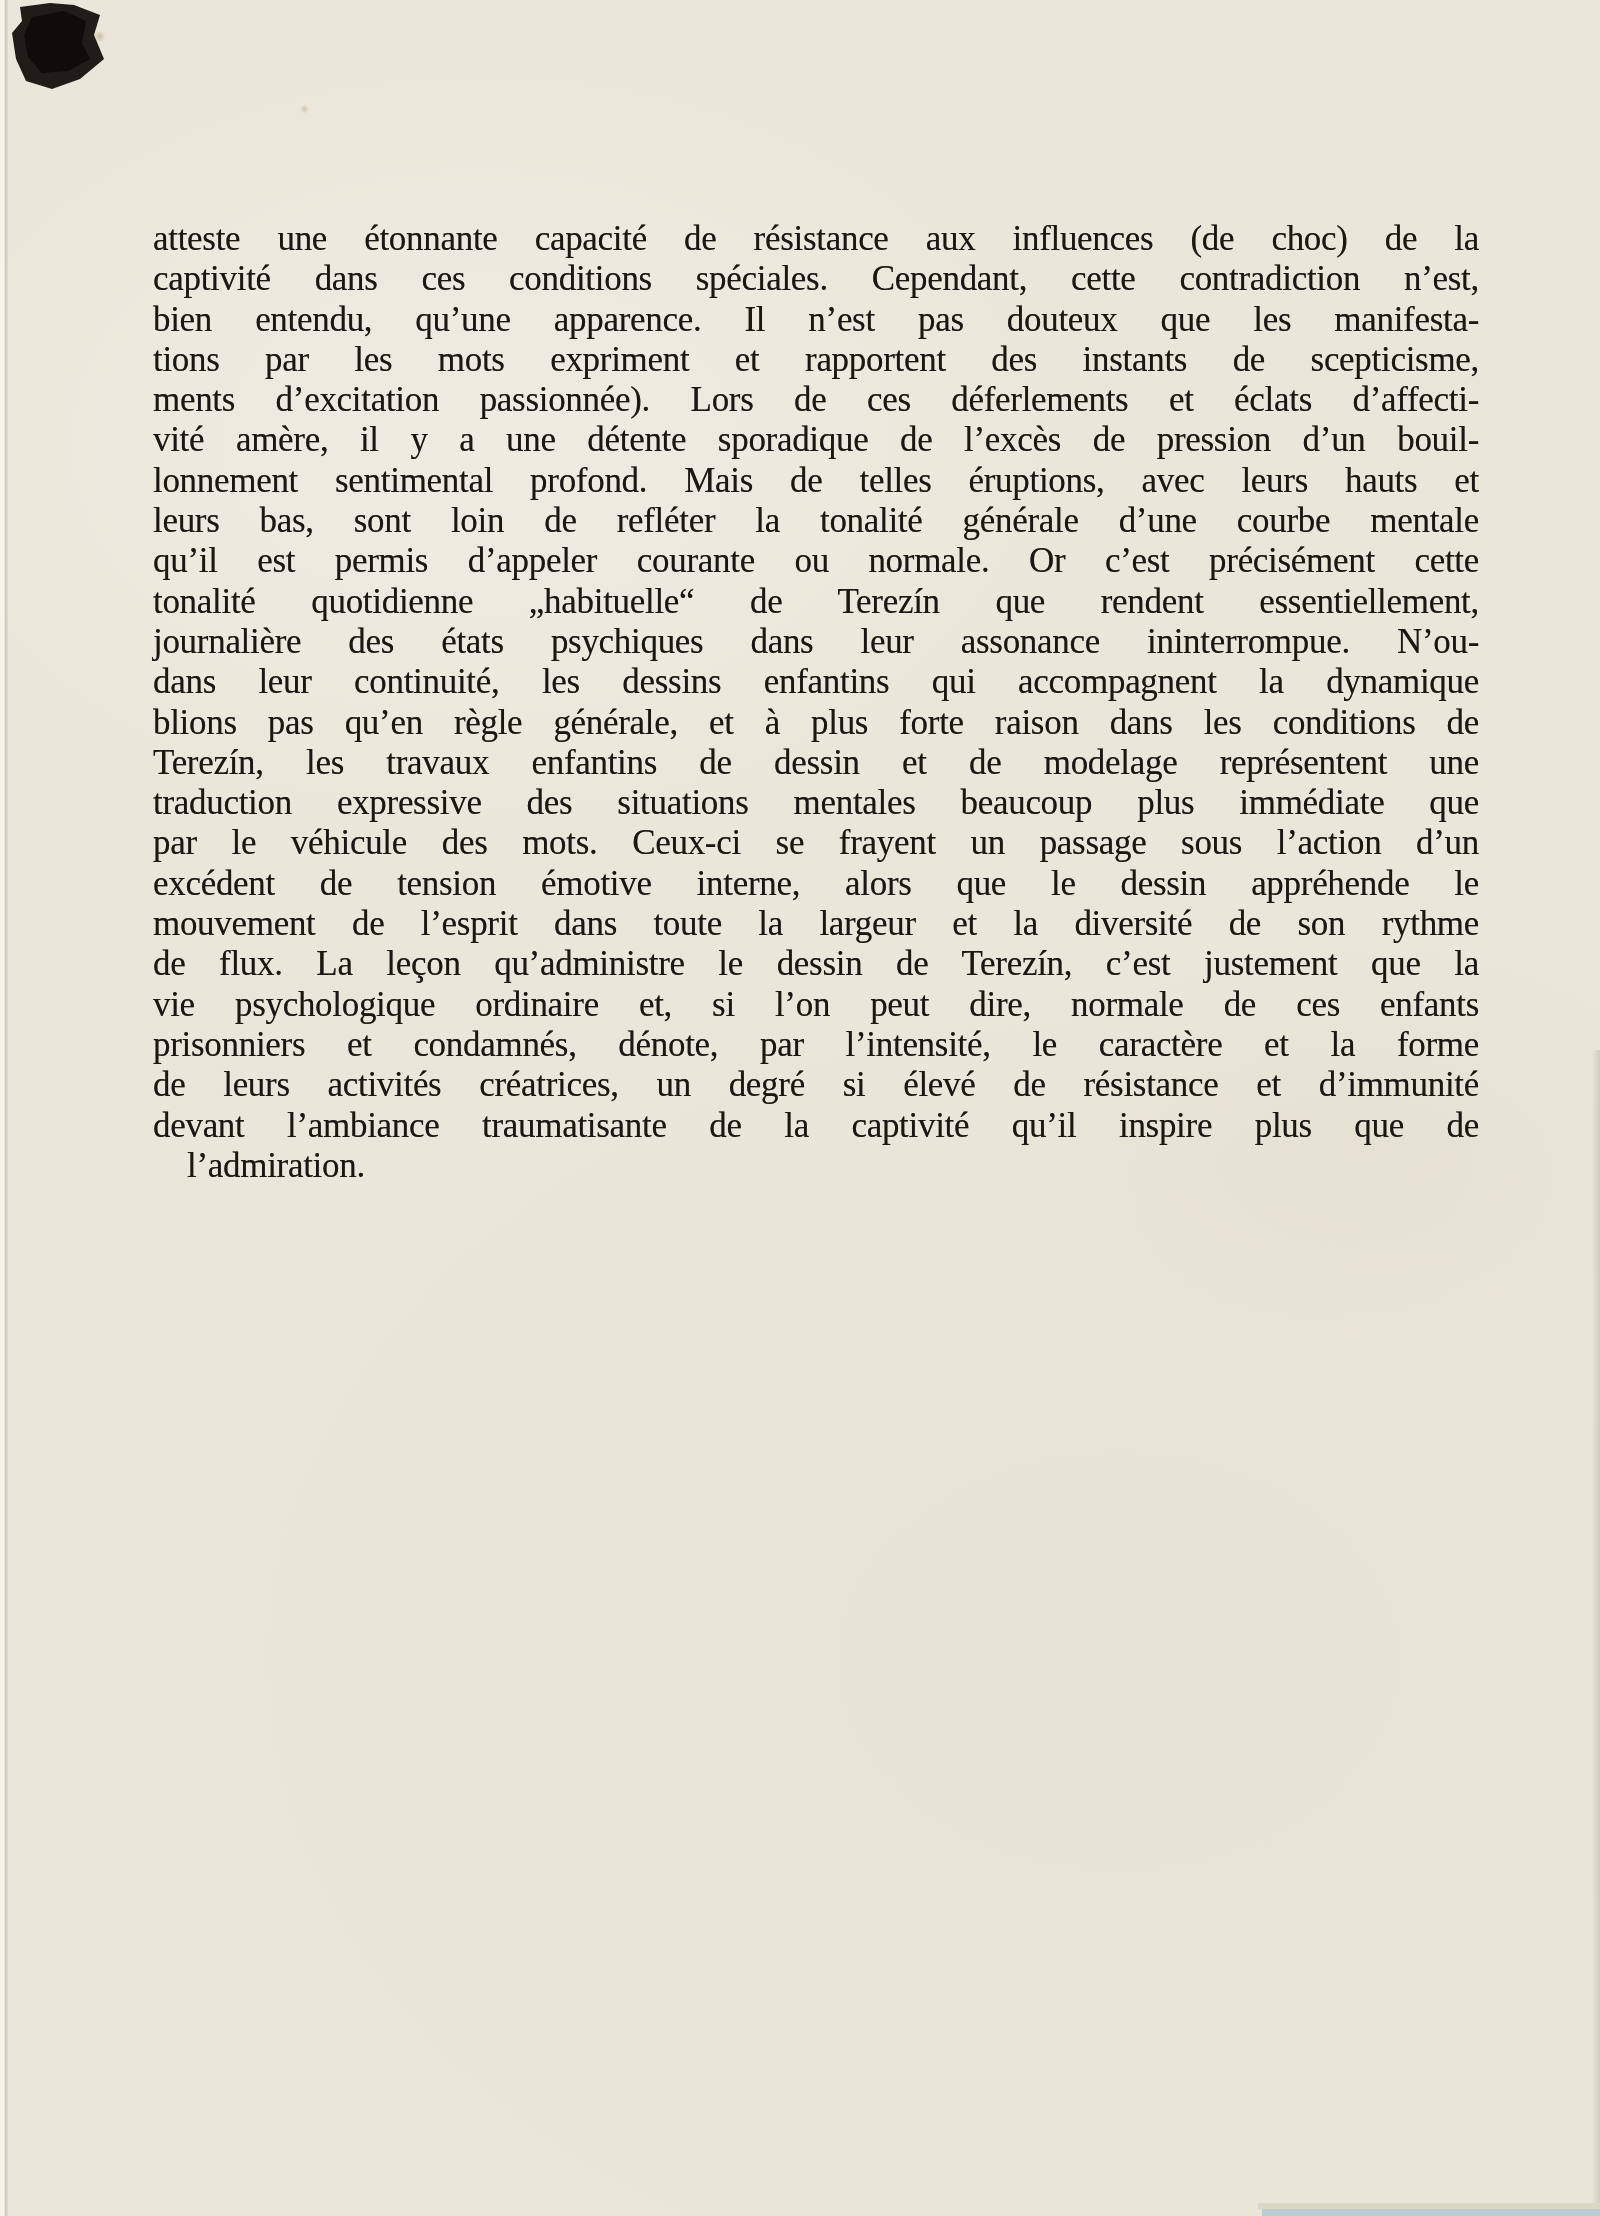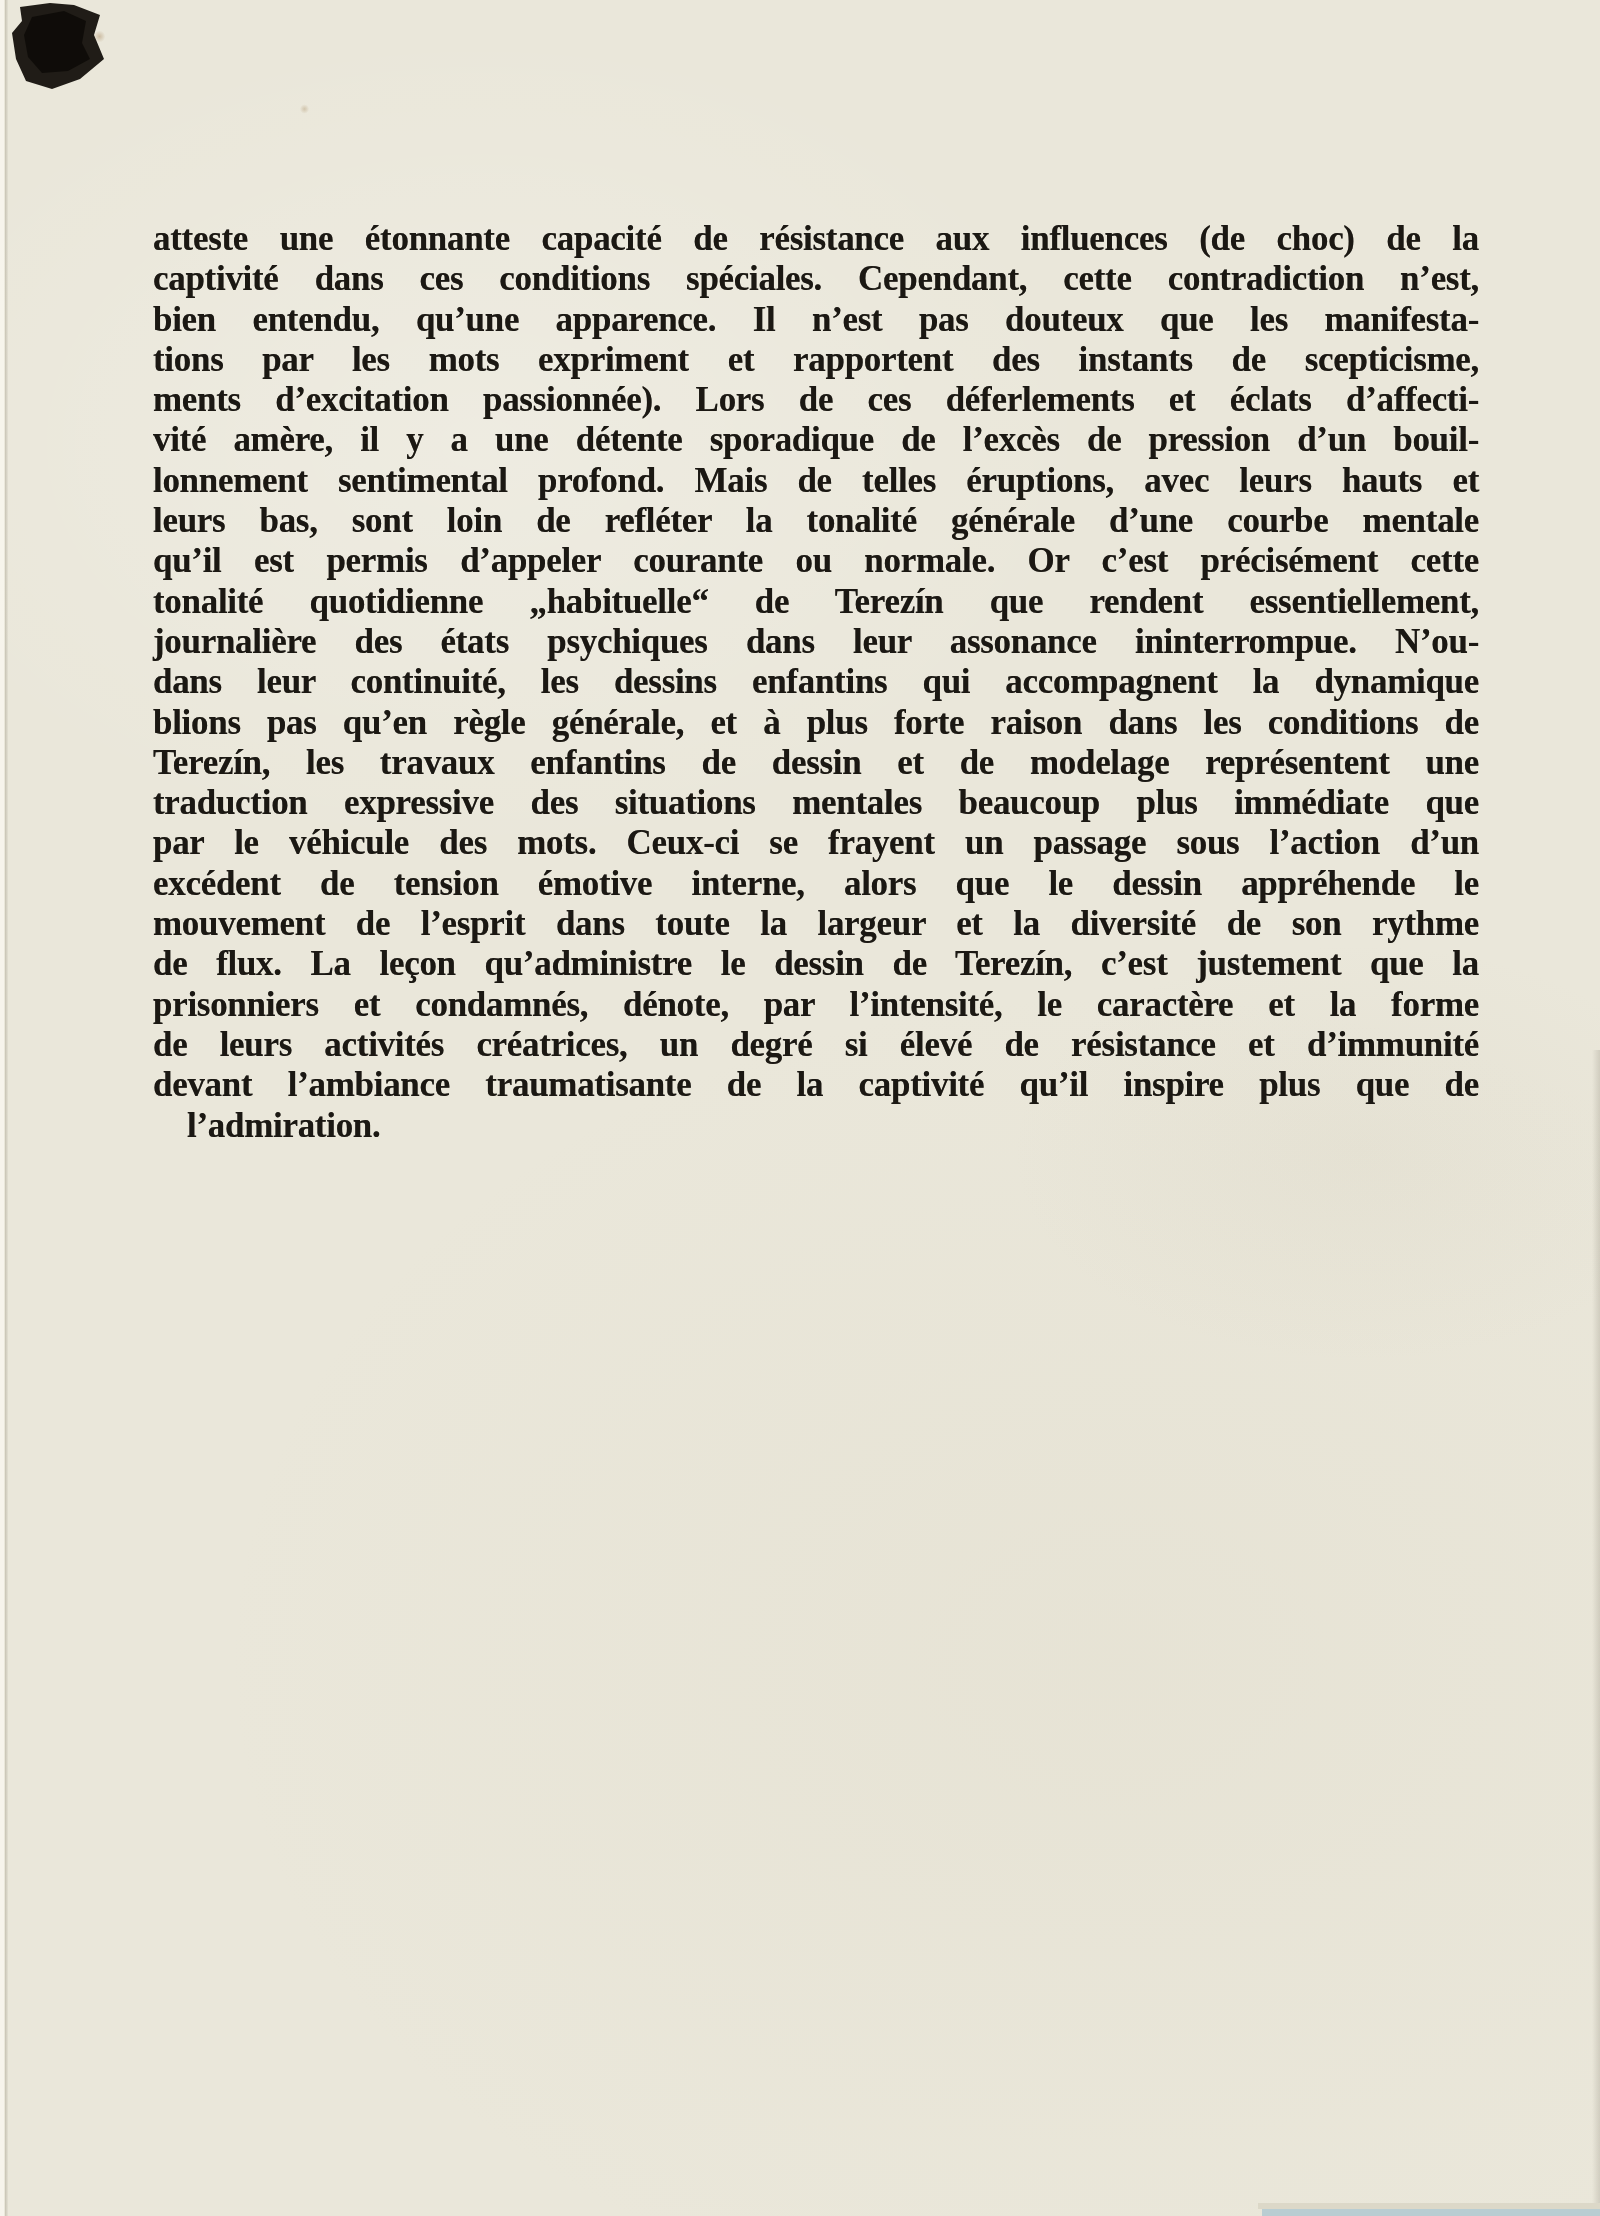--- a/index.html
+++ b/index.html
@@ -66,21 +66,21 @@
     background: radial-gradient(circle, rgba(150,115,65,0.30), rgba(150,115,65,0) 70%);
   }
   
   .textblock {
     position: absolute;
     left: 153px;
     top: 219px;
     width: 1326px;
     color: var(--ink);
     font-size: 35px;
-    font-weight: 700;
+    font-weight: 400;
     letter-spacing: -0.3px;
     line-height: 40.3px;
   }
   .line {
     text-align: justify;
     text-align-last: justify;
     white-space: normal;
     text-shadow: 0 0 0.5px rgba(27,24,19,0.55);
   }
   .line:last-child {
@@ -121,19 +121,20 @@
       <div class="line">tonalité quotidienne „habituelle“ de Terezín que rendent essentiellement,</div>
       <div class="line">journalière des états psychiques dans leur assonance ininterrompue. N’ou-</div>
       <div class="line">dans leur continuité, les dessins enfantins qui accompagnent la dynamique</div>
       <div class="line">blions pas qu’en règle générale, et à plus forte raison dans les conditions de</div>
       <div class="line">Terezín, les travaux enfantins de dessin et de modelage représentent une</div>
       <div class="line">traduction expressive des situations mentales beaucoup plus immédiate que</div>
       <div class="line">par le véhicule des mots. Ceux-ci se frayent un passage sous l’action d’un</div>
       <div class="line">excédent de tension émotive interne, alors que le dessin appréhende le</div>
       <div class="line">mouvement de l’esprit dans toute la largeur et la diversité de son rythme</div>
       <div class="line">de flux. La leçon qu’administre le dessin de Terezín, c’est justement que la</div>
+      <div class="line">vie psychologique ordinaire et, si l’on peut dire, normale de ces enfants</div>
       <div class="line">prisonniers et condamnés, dénote, par l’intensité, le caractère et la forme</div>
       <div class="line">de leurs activités créatrices, un degré si élevé de résistance et d’immunité</div>
       <div class="line">devant l’ambiance traumatisante de la captivité qu’il inspire plus que de</div>
       <div class="line">l’admiration.</div>
     </div>
 
 </div>
 
 </body></html>

